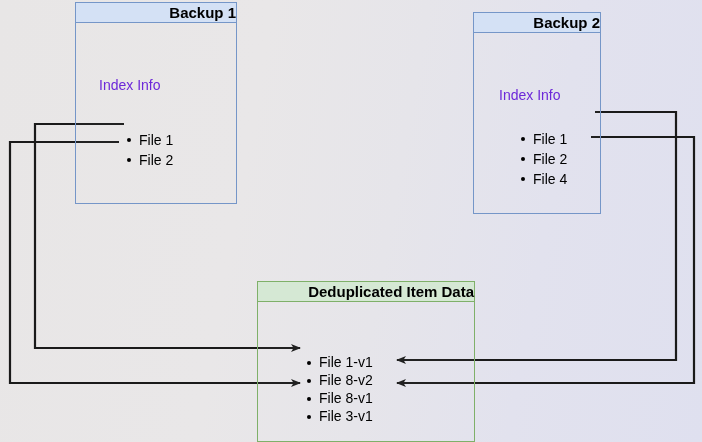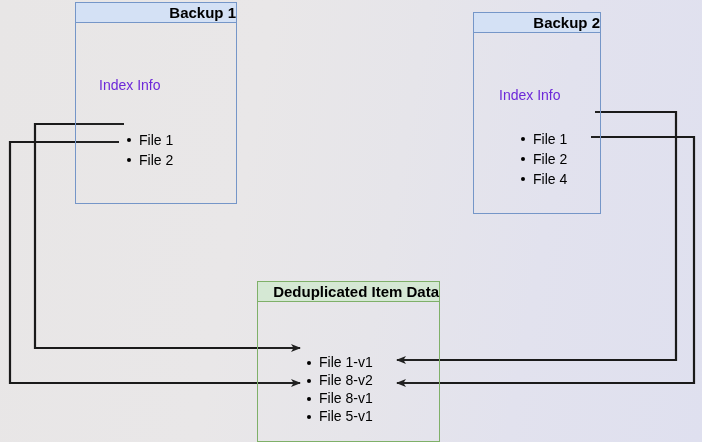--- a/index.html
+++ b/index.html
@@ -134,25 +134,25 @@
     <div class="node-body" style="height:181px;">
       <div class="index-label" style="left:25px; top:54px;">Index Info</div>
       <ul class="file-list" style="left:46px; top:96px;">
         <li>File 1</li>
         <li>File 2</li>
         <li>File 4</li>
       </ul>
     </div>
   </div>
 
-  <div class="node dedup-node" style="left:257px; top:281px; width:183px; height:161px;">
+  <div class="node dedup-node" style="left:257px; top:281px; width:218px; height:161px;">
     <div class="node-header">Deduplicated Item Data</div>
     <div class="node-body" style="height:140px;">
       <ul class="file-list" style="left:48px; top:51px;">
         <li>File 1-v1</li>
         <li>File 8-v2</li>
         <li>File 8-v1</li>
-        <li>File 5-v1</li>
+        <li>File 3-v1</li>
       </ul>
     </div>
   </div>
 
 </div>
 
 </body></html>

